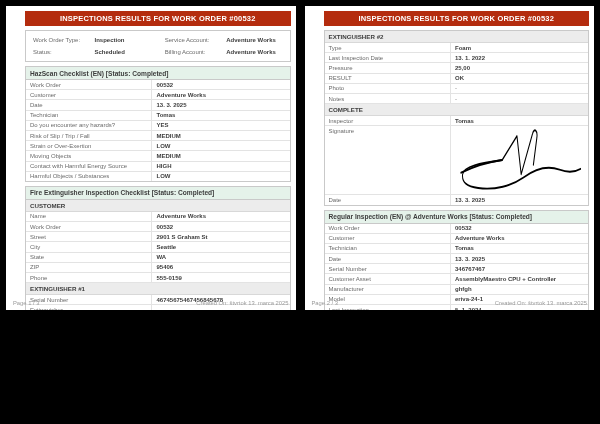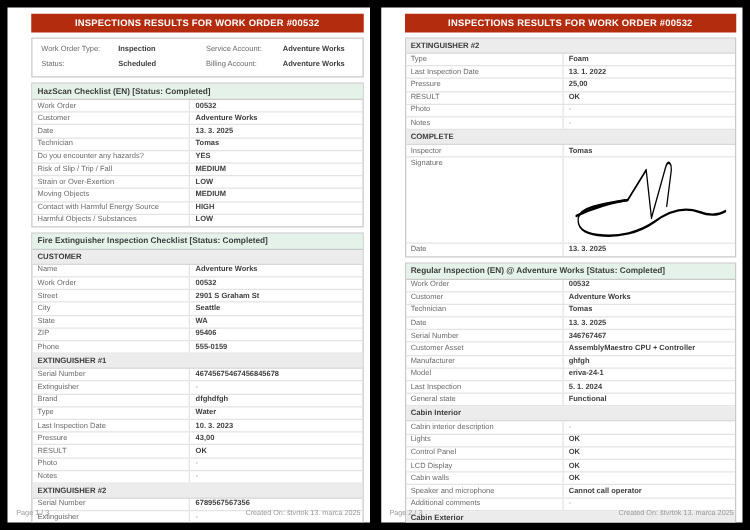--- a/index.html
+++ b/index.html
@@ -1,18 +1,18 @@
 <!DOCTYPE html>
 <html><head>
 <meta charset="utf-8">
 <style>
   html,body{margin:0;padding:0;background:#000;}
   .canvas{width:600px;height:424px;background:#000;display:flex;gap:9px;padding:6px;box-sizing:border-box;
           font-family:"Liberation Sans","DejaVu Sans",sans-serif;}
-  .page{width:290px;height:412px;background:#fff;position:relative;box-sizing:border-box;
+  .page{width:290px;height:304px;background:#fff;position:relative;box-sizing:border-box;
         padding:5px 5px 14px 19px;overflow:hidden;}
   .page-header{background:#b42c0e;color:#fff;font-weight:bold;font-size:7.5px;line-height:15px;
         height:15px;text-align:center;letter-spacing:.2px;margin-bottom:4px;}
   .infobox{border:1px solid #c9c9c9;padding:3px 0;margin-bottom:4px;}
   .info-row{display:flex;height:12px;align-items:center;font-size:6px;}
   .info-label{width:26%;color:#6b6b6b;padding-left:7px;box-sizing:border-box;}
   .info-value{width:24%;color:#3d3d3d;font-weight:bold;box-sizing:border-box;}
   .section{border:1px solid #c9c9c9;margin-bottom:4px;}
   .sec-title{background:#e5f2ea;color:#3d3d3d;font-weight:bold;font-size:6.6px;
         padding:2.5px 4px;border-bottom:1px solid #c9c9c9;}

